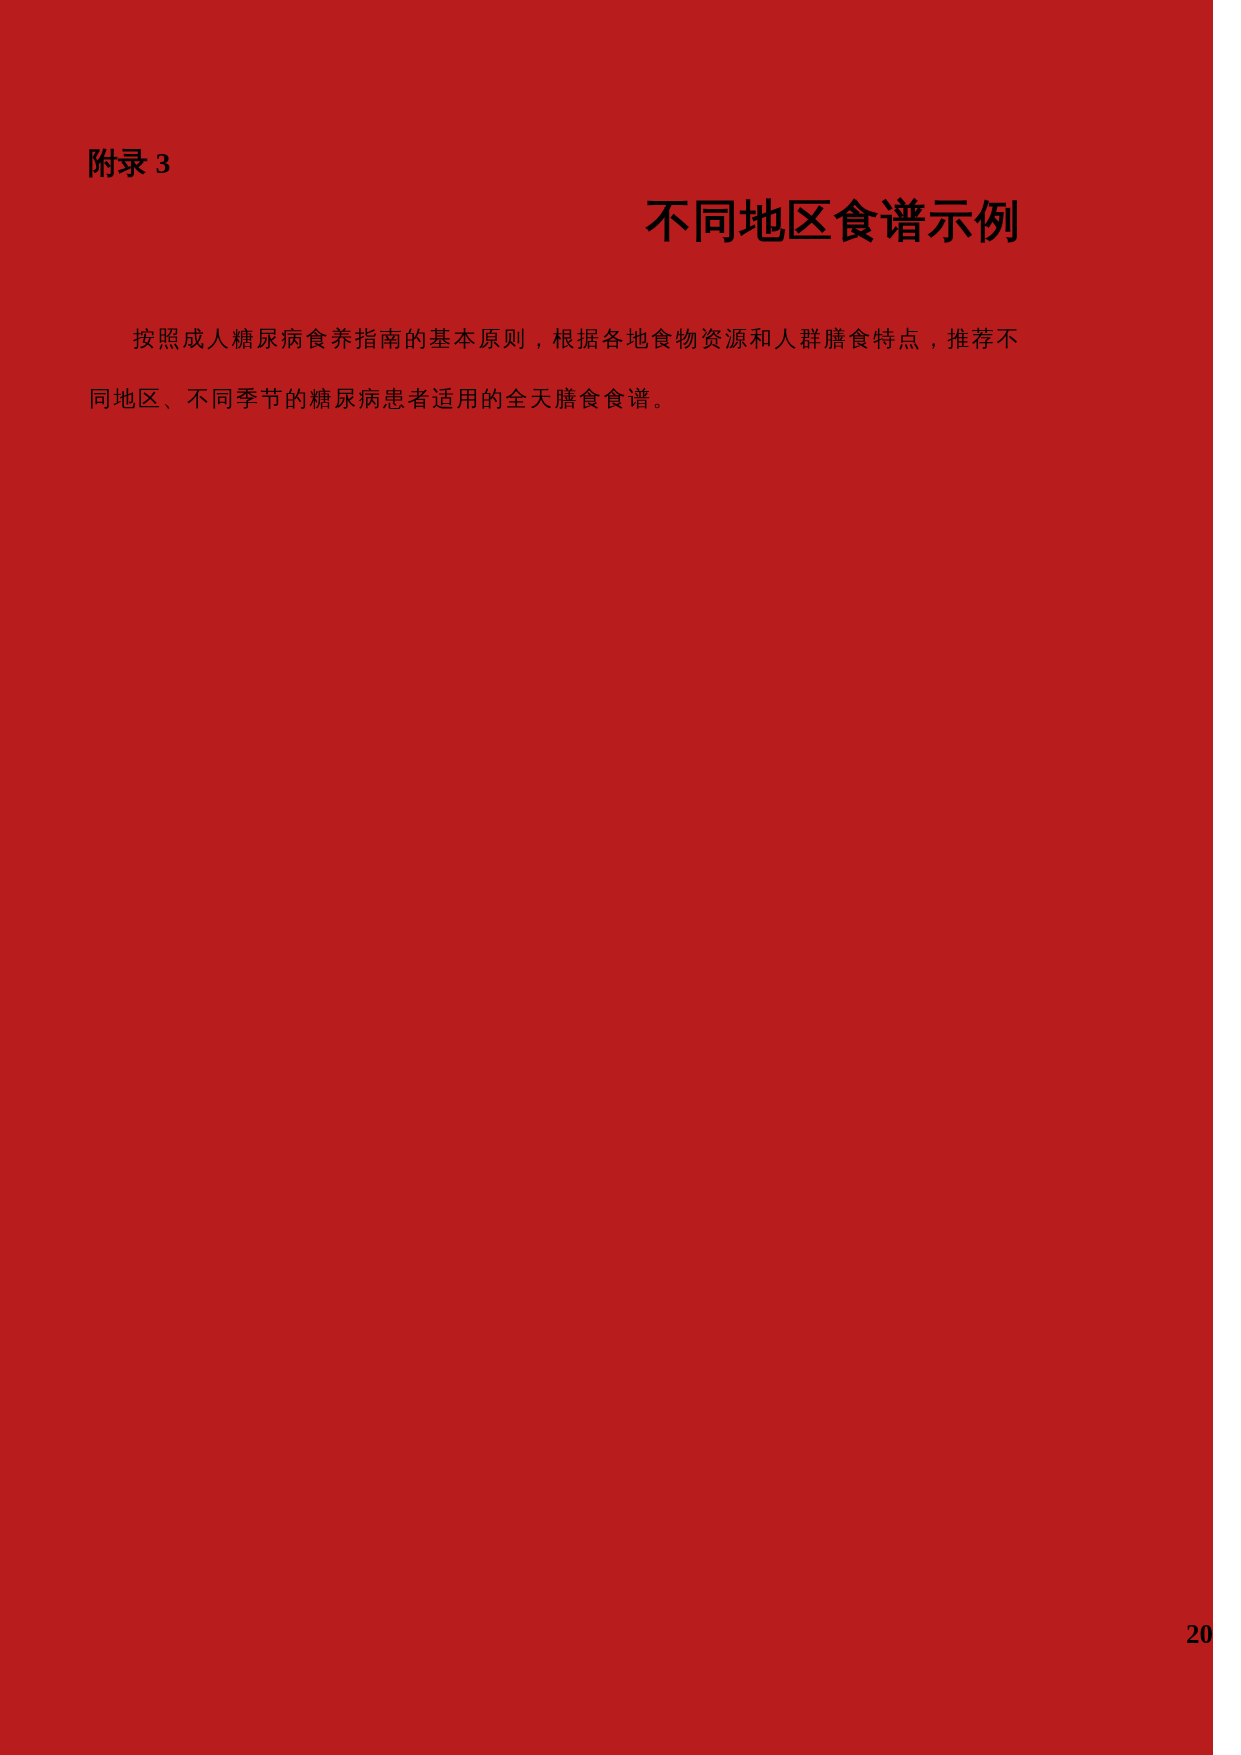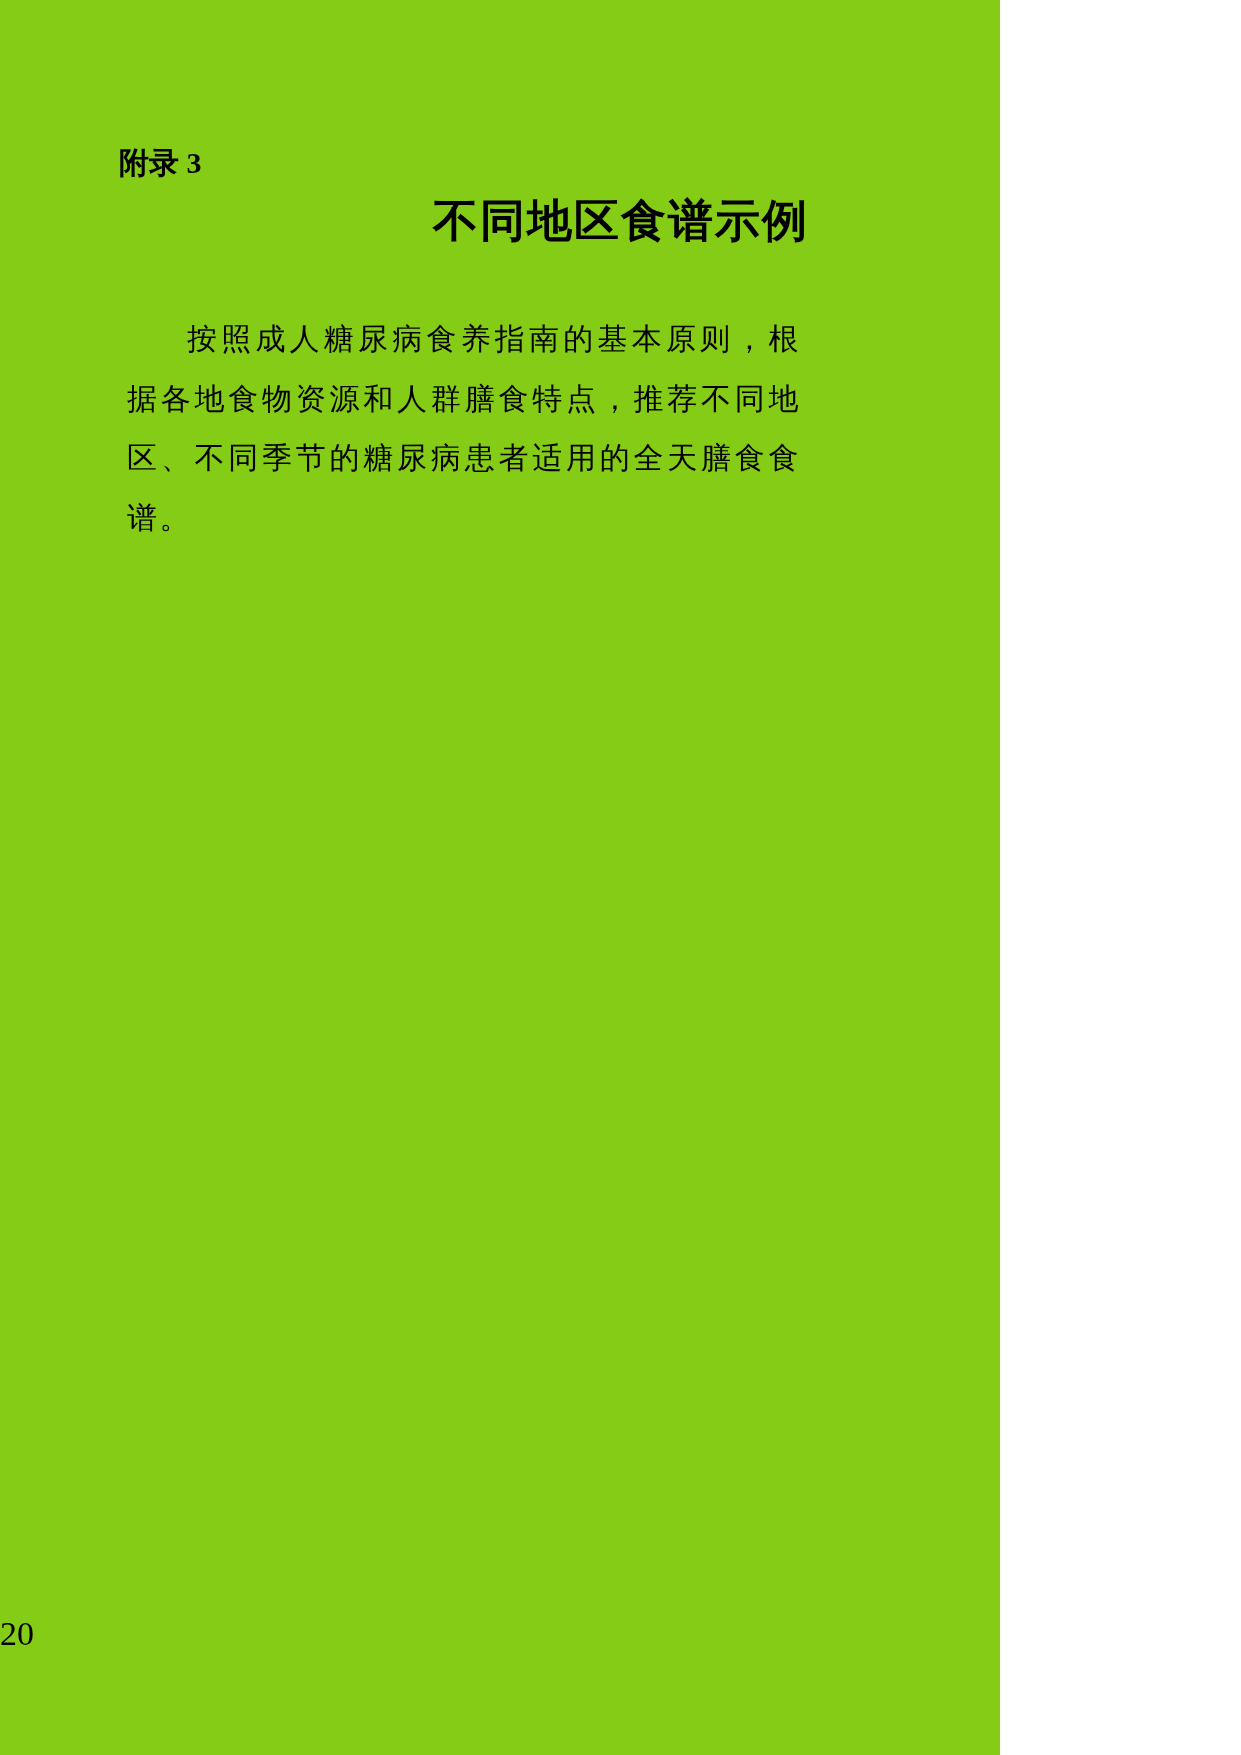--- a/index.html
+++ b/index.html
@@ -2,60 +2,61 @@
 <html><head>
 <meta charset="utf-8">
 <style>
   html, body {
     margin: 0;
     padding: 0;
     background: #ffffff;
   }
   .page {
     position: relative;
-    width: 1000px;
+    width: 1213px;
     height: 1755px;
-    background: #84cc16;
+    background: #b91c1c;
     font-family: "Liberation Serif", "DejaVu Serif", serif;
     color: #000000;
     box-sizing: border-box;
-    padding: 145px 191px 0 119px;
+    padding: 145px 191px 0 88px;
     overflow: hidden;
   }
   .appendix-label {
     font-size: 30px;
     font-weight: bold;
     line-height: 36px;
     margin: 0 0 14px 0;
   }
   .doc-title {
     font-size: 45px;
     font-weight: bold;
     text-align: right;
     line-height: 52px;
     margin: 0 0 62px 0;
     letter-spacing: 2px;
   }
   .body-text p {
-    font-size: 30px;
+    font-size: 22px;
     line-height: 59.5px;
-    margin: 8px;
+    margin: 1px;
     text-align: justify;
     text-justify: inter-character;
     text-indent: 2em;
     letter-spacing: 2.5px;
   }
   .page-number {
     position: absolute;
     left: 0;
     right: 0;
     top: 1618px;
-    text-align: left;
-    font-size: 34px;
+    text-align: right;
+    font-size: 27px;
     line-height: 32px;
+    font-weight: bold;
   }
 </style>
 </head>
 <body>
 
 <div class="page">
 
   <div class="appendix-label">附录 3</div>
 
   <h1 class="doc-title">不同地区食谱示例</h1>

